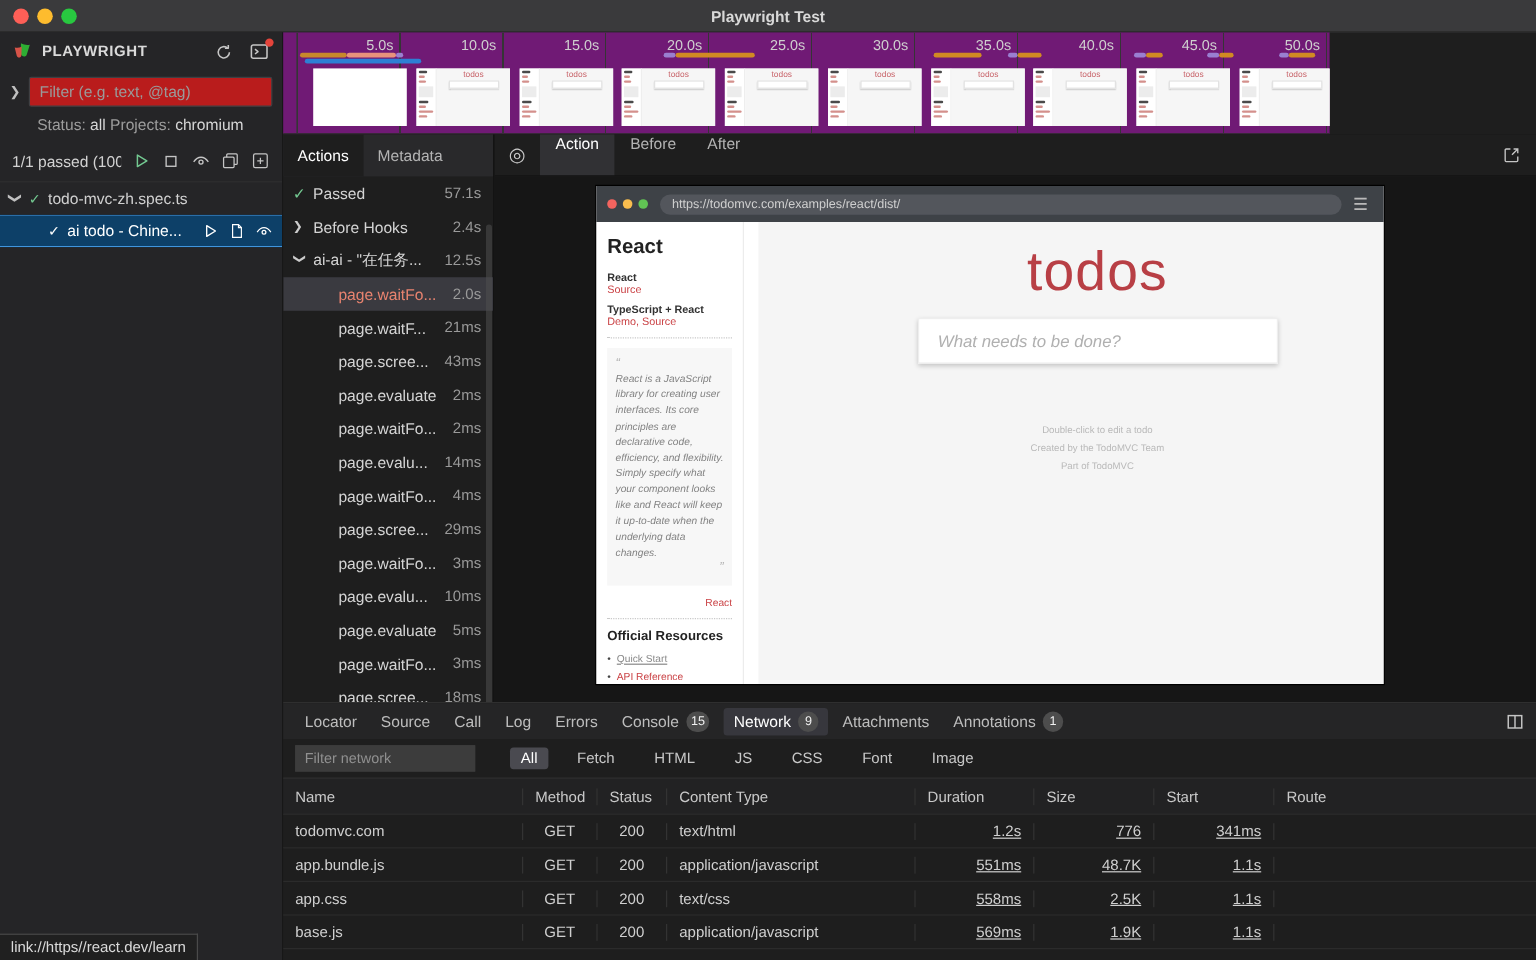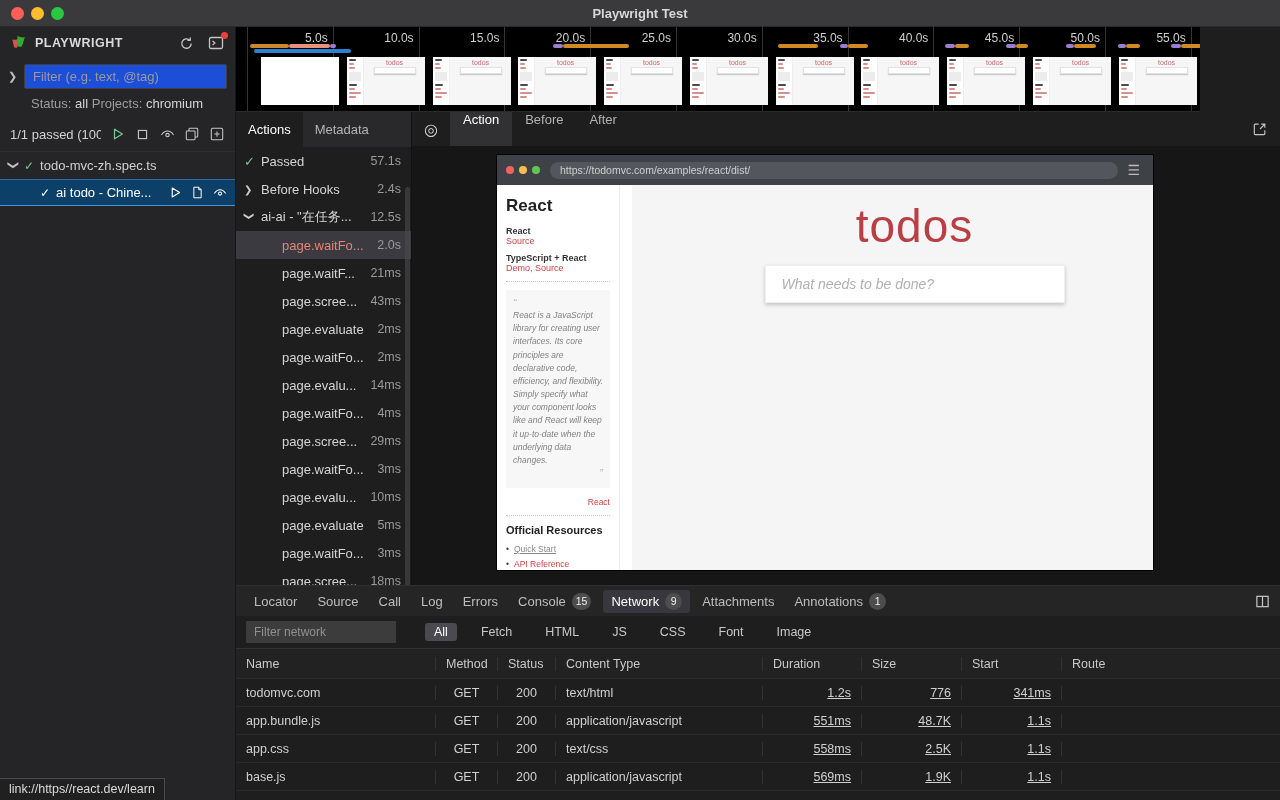--- a/index.html
+++ b/index.html
@@ -21,21 +21,21 @@
     background:#252527; border-right:1px solid #171717; color:#d0d0d0; }
   .sb-header { display:flex; align-items:center; height:32px; padding:0 10px; gap:7px; }
   .brand { font-size:12.5px; font-weight:bold; letter-spacing:.5px; color:#dadada; flex:1; }
   .sb-hicons { display:flex; gap:12px; align-items:center; }
   .icon-btn { width:18px; height:18px; display:flex; align-items:center; justify-content:center;
     color:#c5c5c5; position:relative; cursor:pointer; }
   .red-badge-dot { position:absolute; top:-2px; right:-3px; width:7px; height:7px;
     border-radius:50%; background:#e5443b; }
   .sb-filter { display:flex; align-items:center; padding:5px 8px 4px 8px; gap:6px; }
   .sb-chevron { color:#c0c0c0; font-size:11px; width:10px; }
-  .sb-filter input { flex:1; height:25px; background:#1d4ed8; border:1px solid #3f4043;
+  .sb-filter input { flex:1; height:25px; background:#b91c1c; border:1px solid #3f4043;
     border-radius:2px; color:#cccccc; font-size:13px; padding:0 8px;
     font-family:"Liberation Sans",sans-serif; }
   .sb-filter input::placeholder { color:#9a9a9a; }
   .sb-status { padding:3px 10px 8px 31px; font-size:13px; color:#9d9d9d; }
   .sb-status b { color:#d6d6d6; font-weight:normal; }
   .sb-progress { display:flex; align-items:center; padding:6px 10px 8px 10px; gap:9px;
     border-bottom:1px solid #2e2e30; }
   .sb-progress .ptext { font-size:13px; color:#d2d2d2; white-space:nowrap; overflow:hidden; }
   .sb-progress svg { flex:none; }
   .tree-row { display:flex; align-items:center; height:27px; font-size:13px; gap:6px;
@@ -49,21 +49,21 @@
 
   
   .status-tooltip { position:absolute; left:0; bottom:0; height:22px; line-height:20px;
     background:#202020; border:1px solid #4a4a4a; border-left:none; border-bottom:none;
     color:#dadada; font-size:12.5px; padding:0 9px; z-index:50; }
 
   
   .right { position:absolute; left:236px; top:27px; width:1044px; height:773px; }
 
   
-  .timeline { position:absolute; left:0; top:0; width:964px; height:85px; background:#000000;
+  .timeline { position:absolute; left:0; top:0; width:872px; height:85px; background:#701a75;
     border-bottom:1px solid #2b2b2b; overflow:hidden; }
   .tl-grid { position:absolute; left:11px; top:0; right:0; bottom:0;
     background:repeating-linear-gradient(to right,#353535 0 1px,transparent 1px 85.8px); }
   .tl-labels { position:relative; display:flex; margin-left:11px; height:26px; }
   .tl-label { width:85.8px; flex:none; text-align:right; padding-right:5px; font-size:12px;
     color:#cfcfcf; line-height:22px; }
   .tl-seg { position:absolute; top:17px; height:4px; border-radius:2px; }
   .tl-seg.row2 { top:22px; }
   .filmstrip { position:absolute; left:0; top:0; right:0; bottom:0; background:transparent; }
   .frame { position:absolute; top:30px; width:78px; height:48px; background:#ffffff;
@@ -685,20 +685,26 @@
                     <div class="p-li">
                       <span>API Reference</span>
                     </div>
                   </div>
 
               </div>
               <div class="pmain">
                 <div class="todoapp">
                   <div class="todos-title">todos</div>
                   <input class="todo-input" type="text" placeholder="What needs to be done?" style="">
+                  <div class="todo-footer">
+
+                  <div class="tf-line">Double-click to edit a todo</div>
+                      <div class="tf-line">Created by the TodoMVC Team</div>
+                      <div class="tf-line">Part of TodoMVC</div>
+                    </div>
                 </div>
               </div>
             </div>
           </div>
         </div>
       </div>
     </div>
 
     <div class="bottom">
       <div class="bp-tabs">

